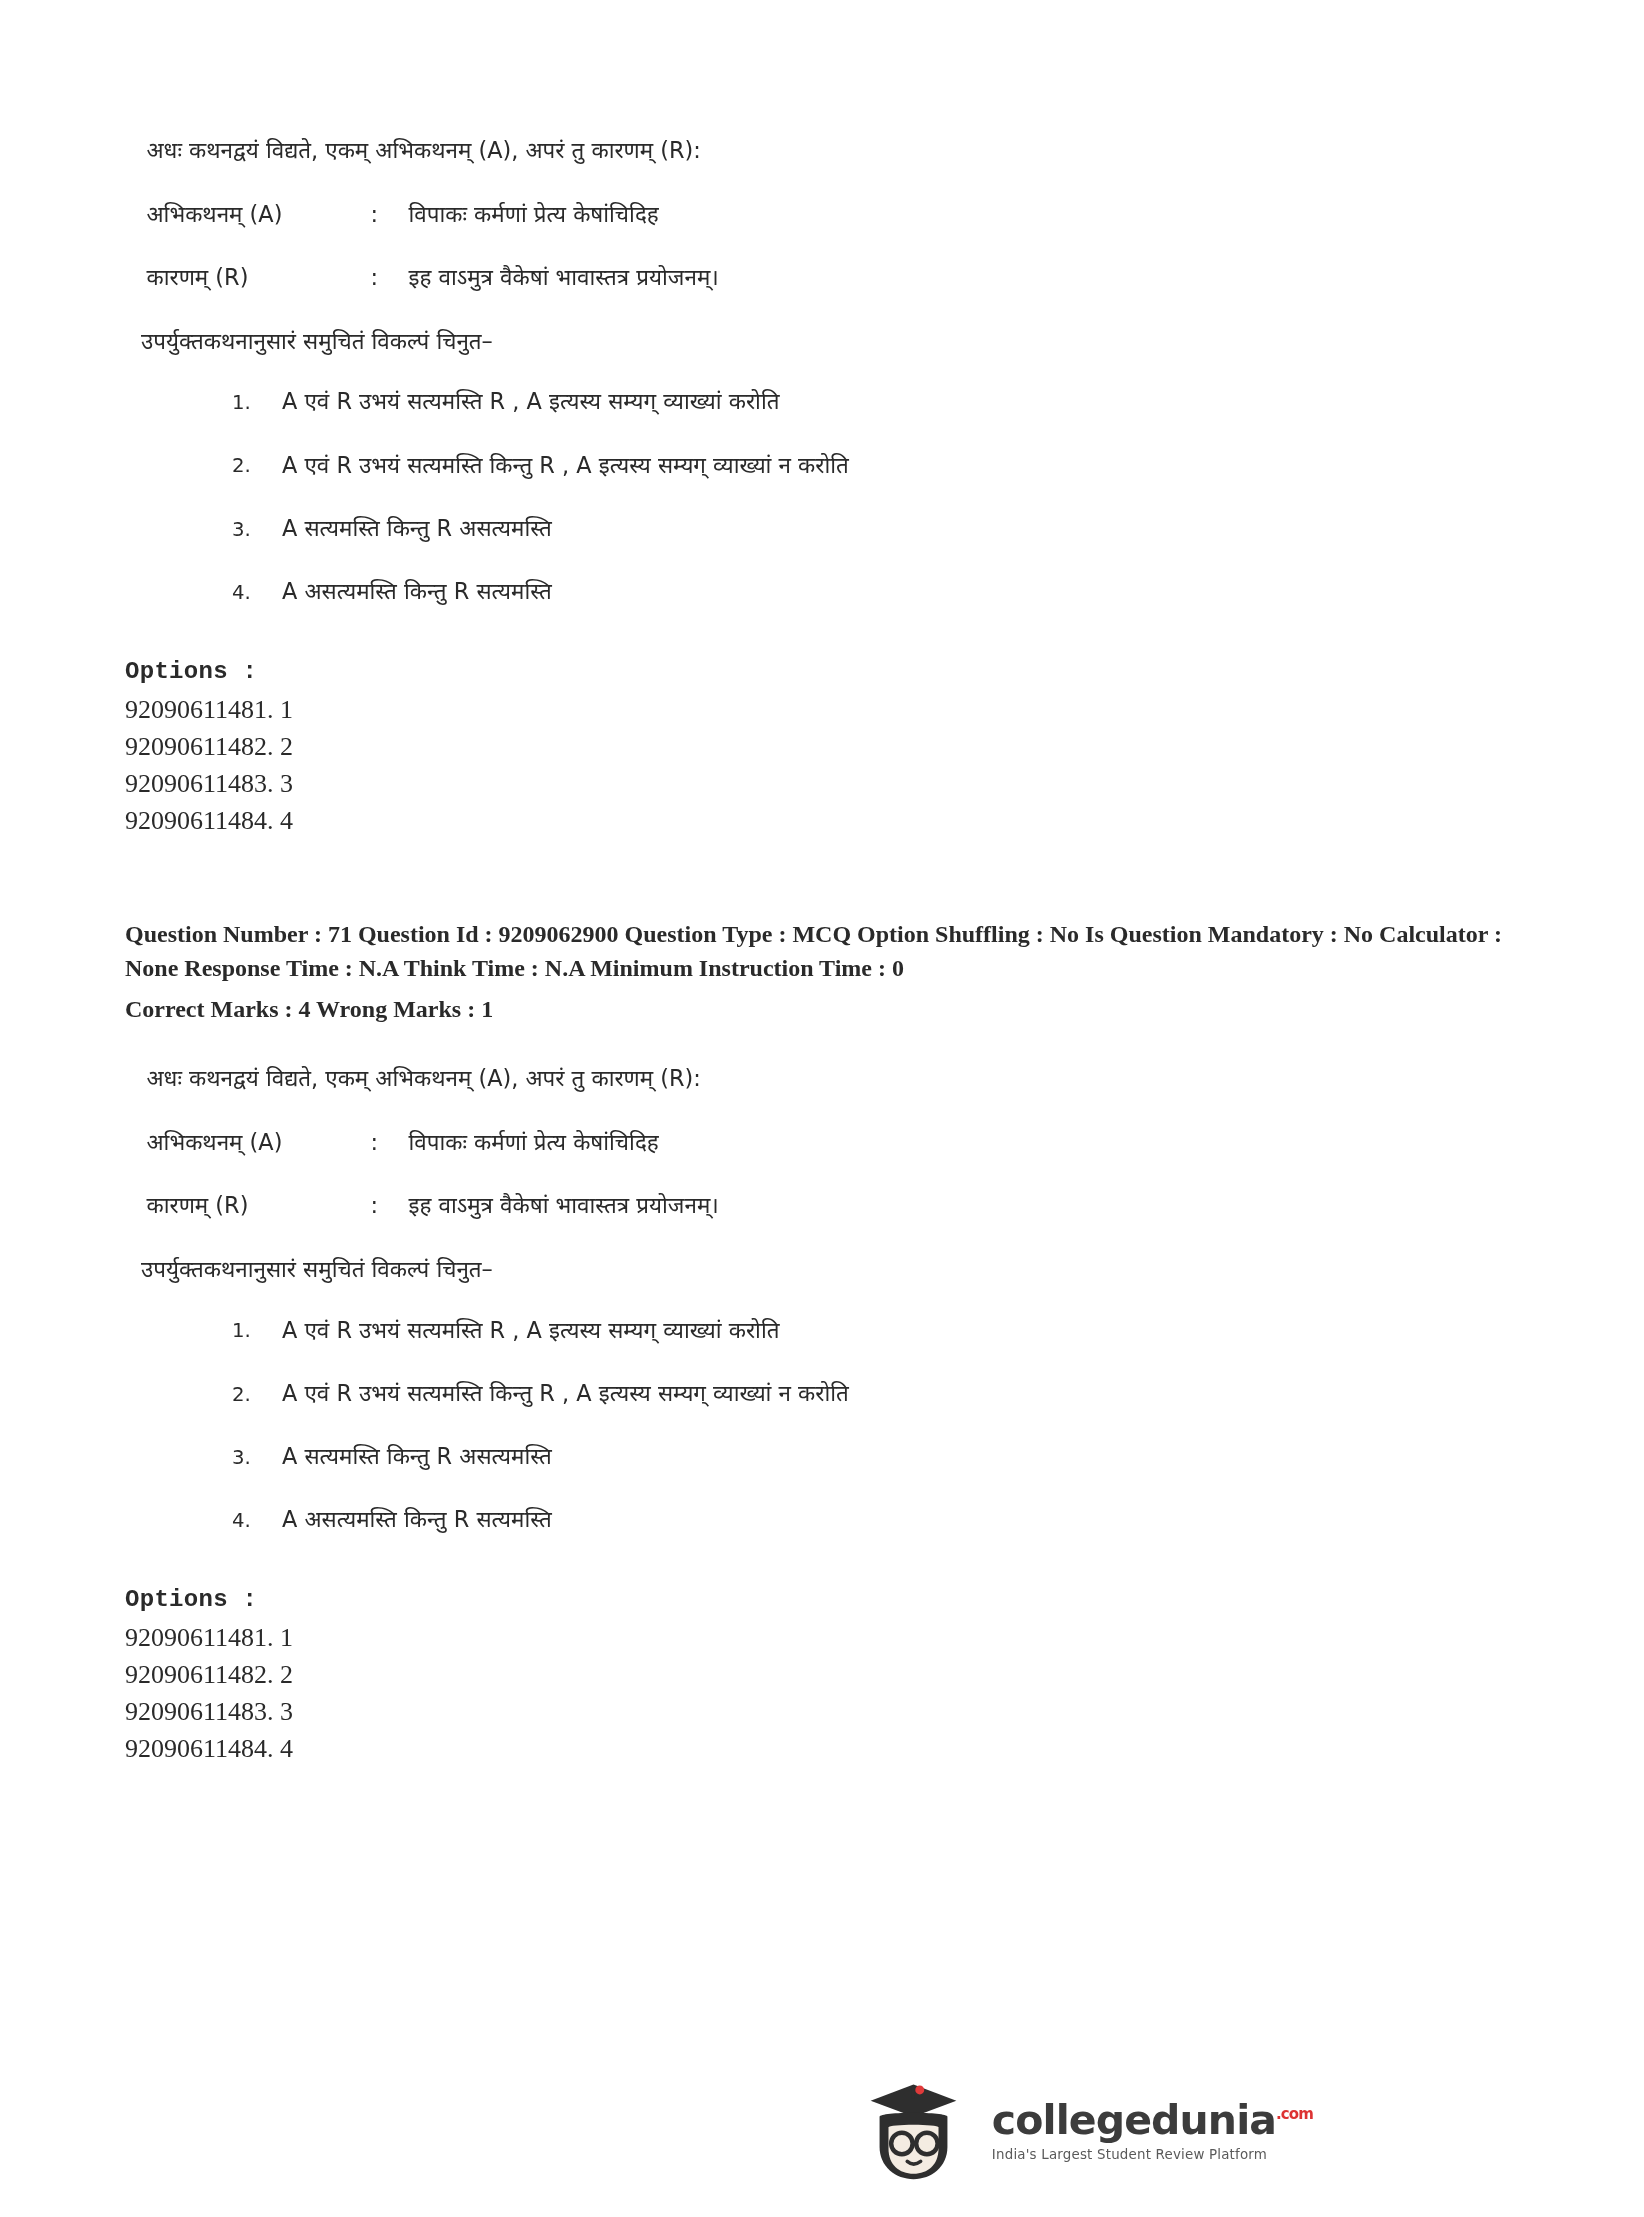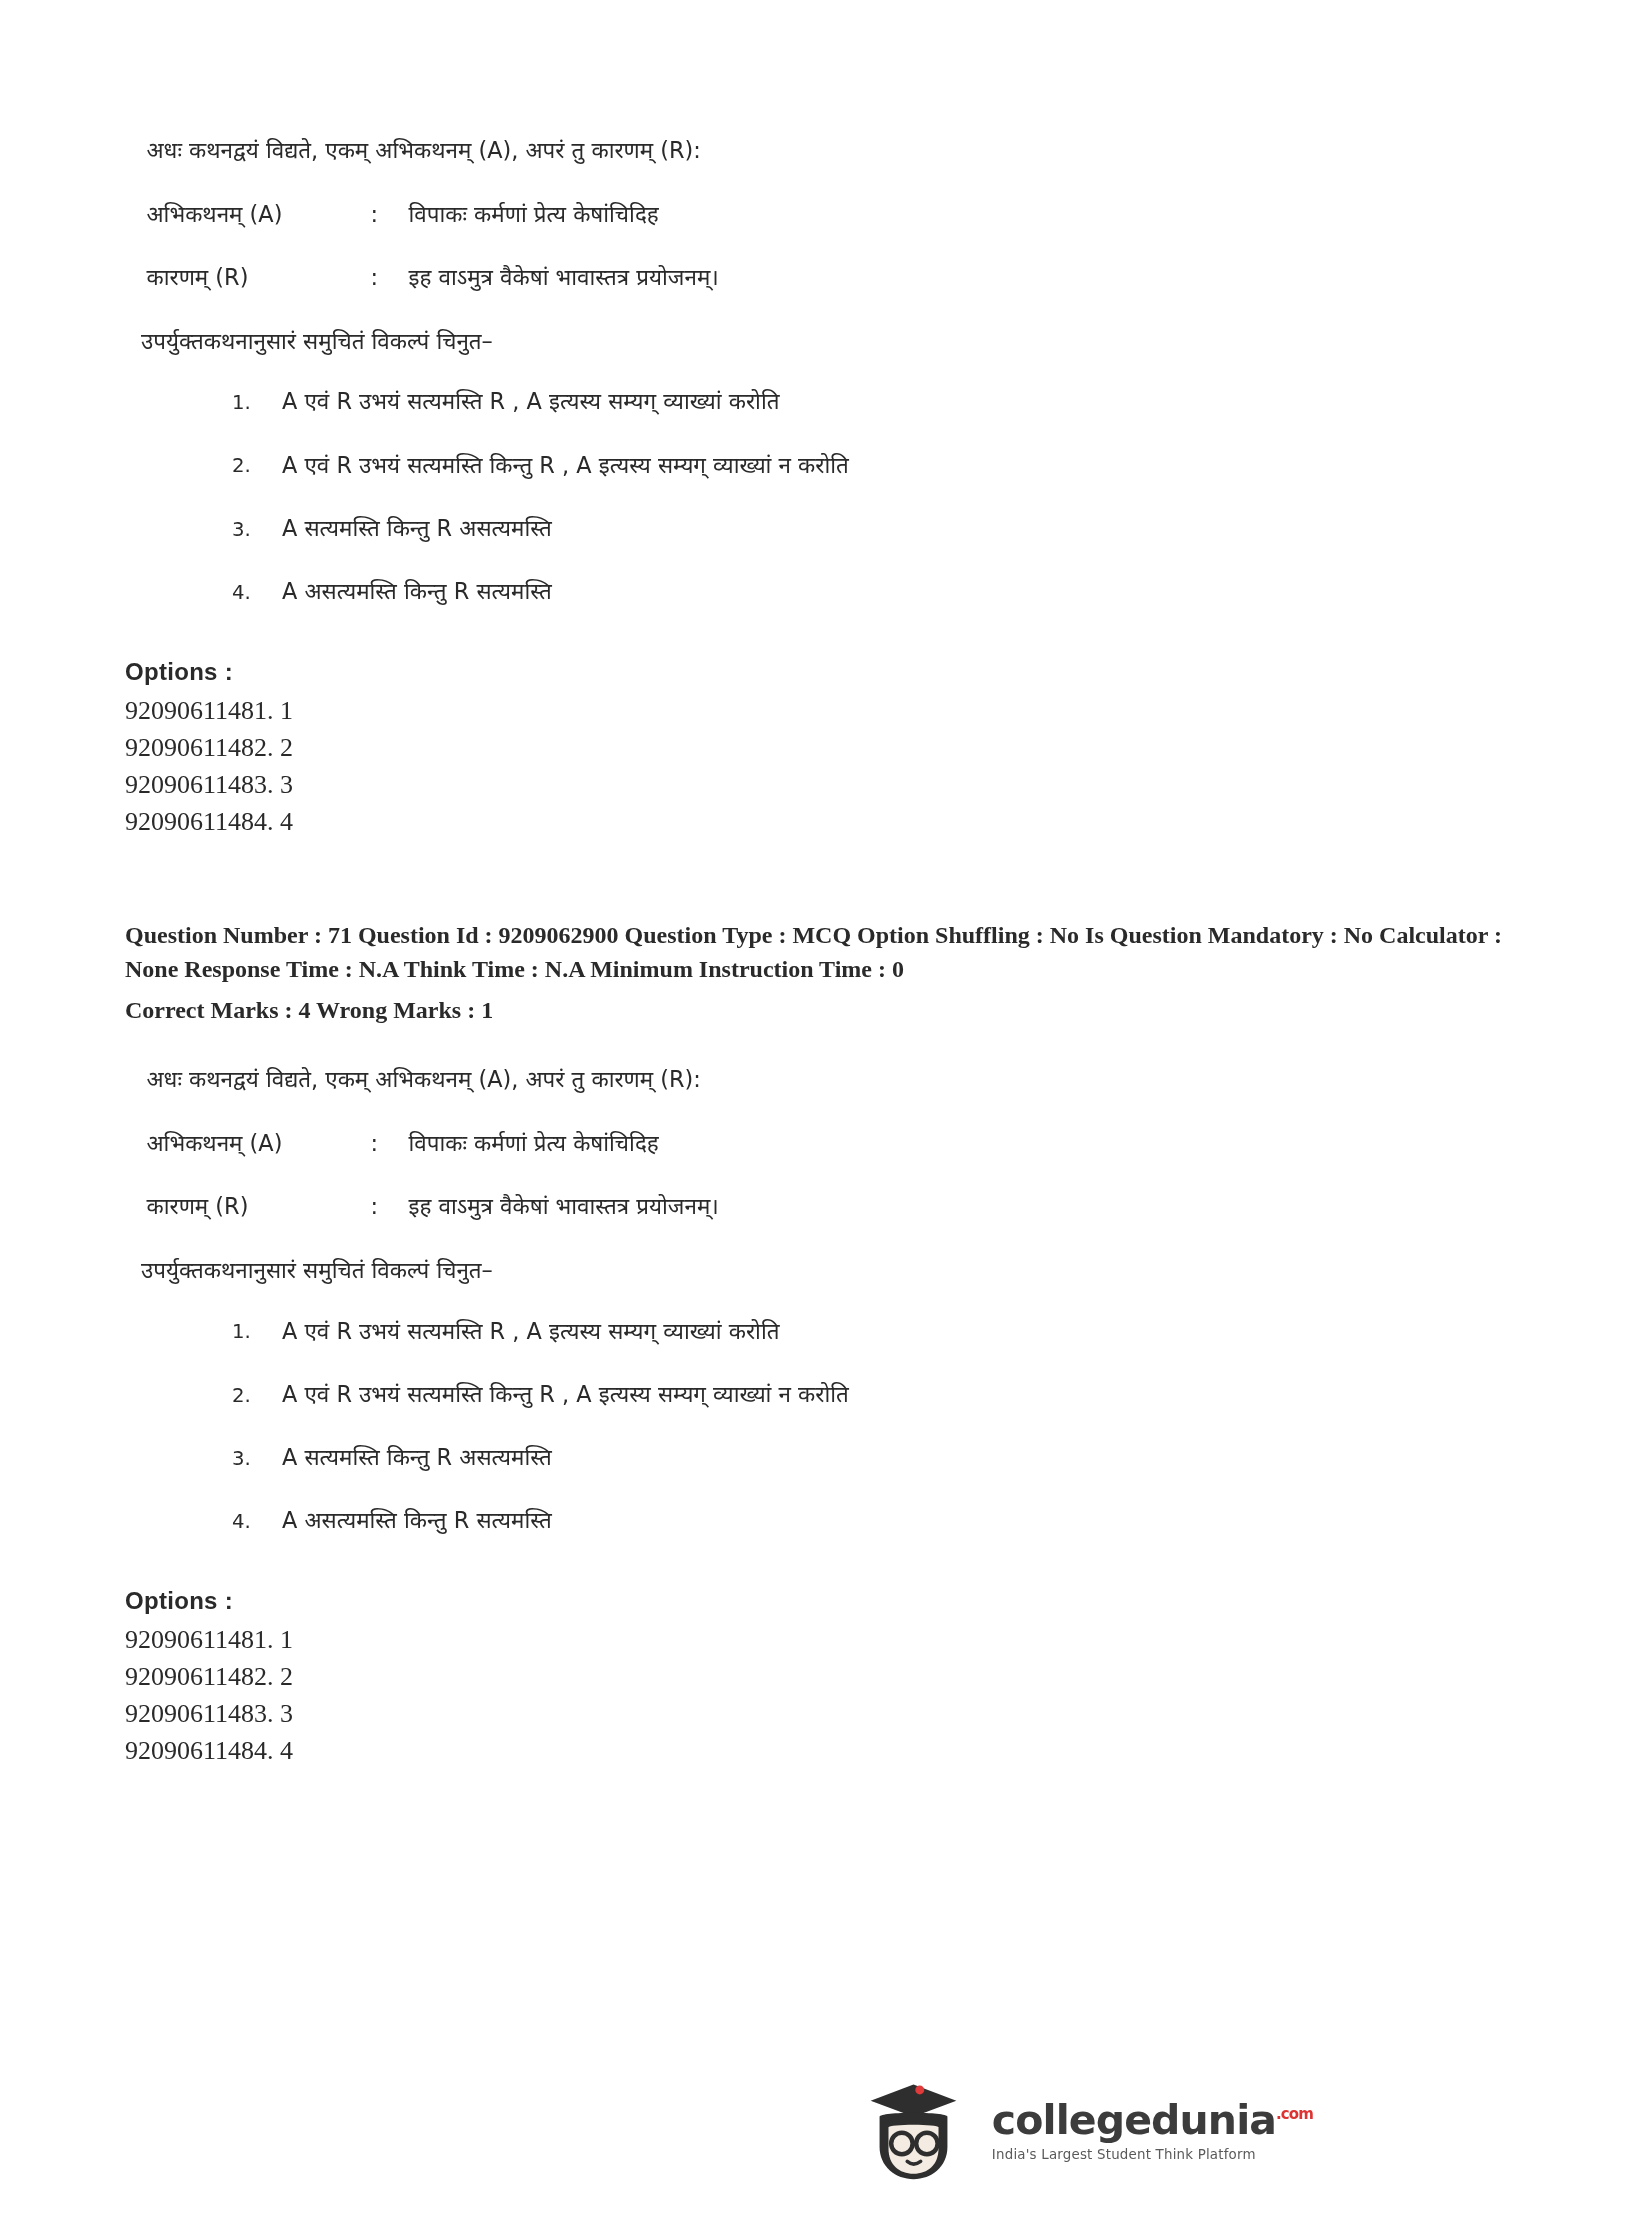--- a/index.html
+++ b/index.html
@@ -83,21 +83,21 @@
     flex: 0 0 50px;
     font-size: 19.7px;
     padding-top: 2.7px;
   }
   .opt-item .txt {
     flex: 1 1 auto;
   }
 
   
   .options-head {
-    font-family: Liberation Sans, sans-serif;
+    font-family: Liberation Mono, monospace;
     font-weight: bold;
     font-size: 24px;
     margin: 0 0 7.2px 0;
     letter-spacing: 0.3px;
   }
   .options-line {
     font-family: "Liberation Serif", serif;
     font-size: 26px;
     line-height: 1.42;
     margin: 0;
@@ -285,17 +285,17 @@
 
         <circle cx="39" cy="70" r="12" fill="none" stroke="#2e2e2e" stroke-width="5"></circle>
         <circle cx="67" cy="70" r="12" fill="none" stroke="#2e2e2e" stroke-width="5"></circle>
         <line x1="51" y1="70" x2="55" y2="70" stroke="#2e2e2e" stroke-width="5"></line>
 
         <path d="M45 90 Q52 96 60 90" stroke="#2e2e2e" stroke-width="4" fill="none" stroke-linecap="round"></path>
       </svg>
     </div>
     <div class="logo-text-wrap">
       <div class="logo-word"><span>collegedunia</span><sup>.com</sup></div>
-      <div class="logo-tag">India's Largest Student Think Platform</div>
+      <div class="logo-tag">India's Largest Student Review Platform</div>
     </div>
   </div>
 </div>
 
 
 </body></html>

